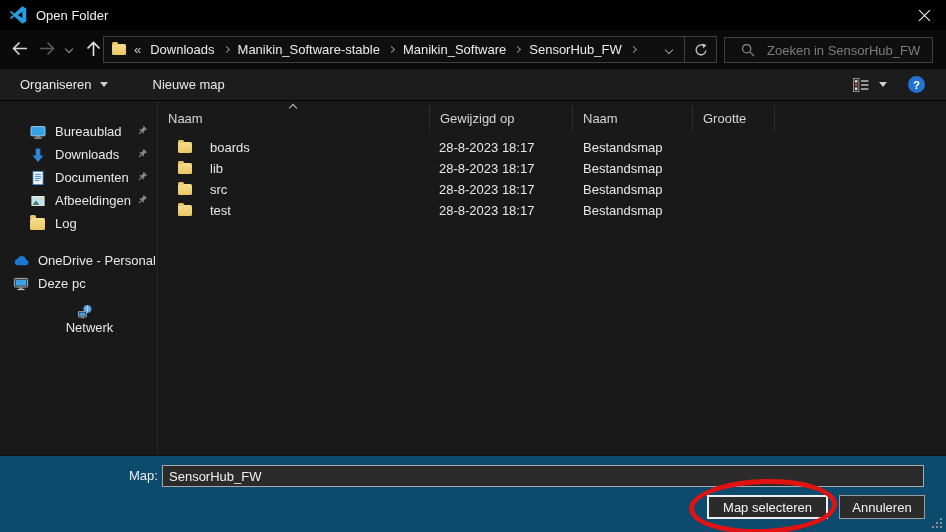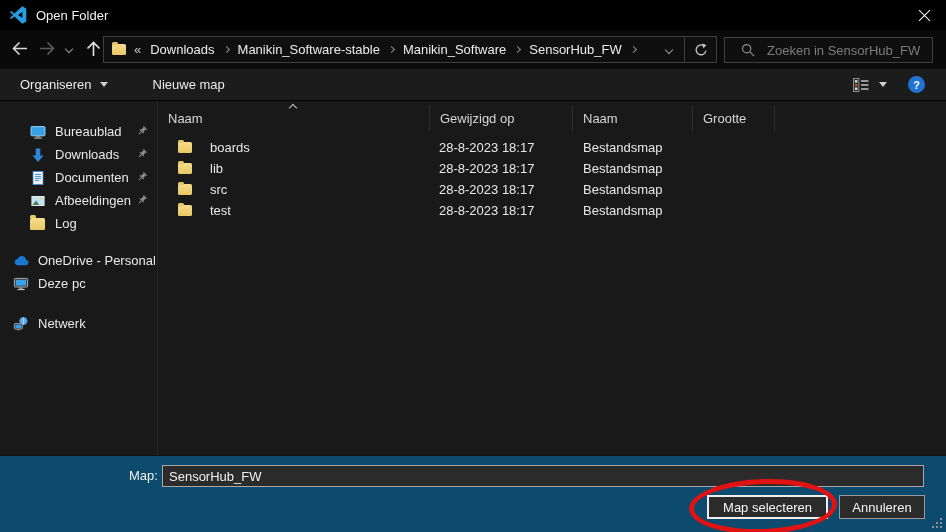--- a/index.html
+++ b/index.html
@@ -66,21 +66,21 @@
   .content { position:absolute; top:101px; left:0; right:0; height:354px; background:#191919; }
   .sidebar { position:absolute; left:0; top:0; width:157px; height:100%; padding-top:19px; }
   .vsep { position:absolute; left:157px; top:0; width:1px; height:100%; background:#262626; }
   .side-item { display:flex; align-items:center; height:23px; padding-left:13px; position:relative;
                cursor:default; }
   .side-item.child { padding-left:30px; }
   .side-item.selected { background:#2e2e2e; }
   .side-item .slabel { margin-left:9px; white-space:nowrap; }
   .side-item .pin { position:absolute; right:9px; top:5px; display:flex; }
   .sicon { width:16px; height:16px; display:flex; flex:none; }
-  .mt14 { margin-top:14px; } .mt8 { margin-top:0; } .mt9 { margin-top:17px; }
+  .mt14 { margin-top:14px; } .mt8 { margin-top:0; } .mt9 { margin-top:9px;flex-direction:column; }
   .log-folder { width:15px; height:12px; }
 
   
   .filelist { position:absolute; left:158px; top:0; right:0; height:100%; }
   .lheader { display:flex; height:26px; margin-top:4px; color:#d6d6d6; }
   .hcell { height:100%; display:flex; align-items:center; padding-left:10px;
            border-right:1px solid #2e2e2e; position:relative; cursor:default; }
   .hc1 { width:272px; } .hc2 { width:143px; } .hc3 { width:120px; } .hc4 { width:82px; }
   .sort-caret { position:absolute; left:132px; top:0; width:6px; height:6px;
                 border-left:1.5px solid #c0c0c0; border-top:1.5px solid #c0c0c0;

